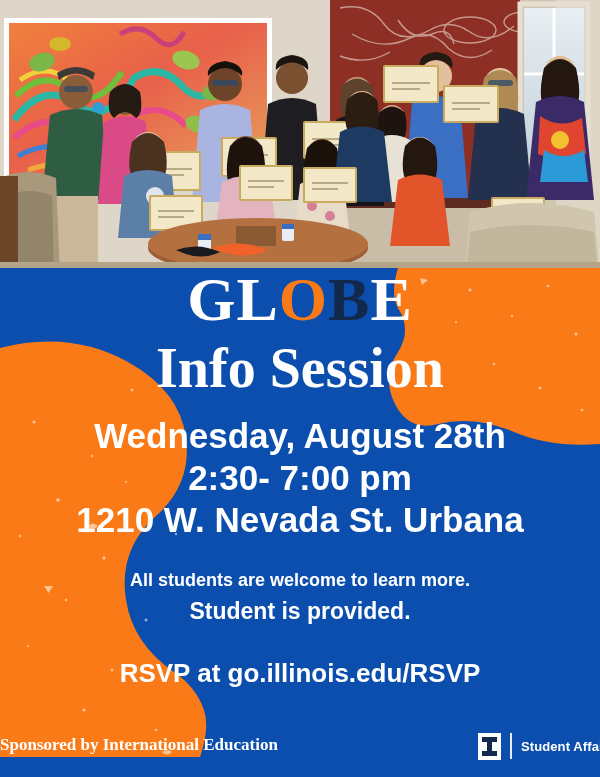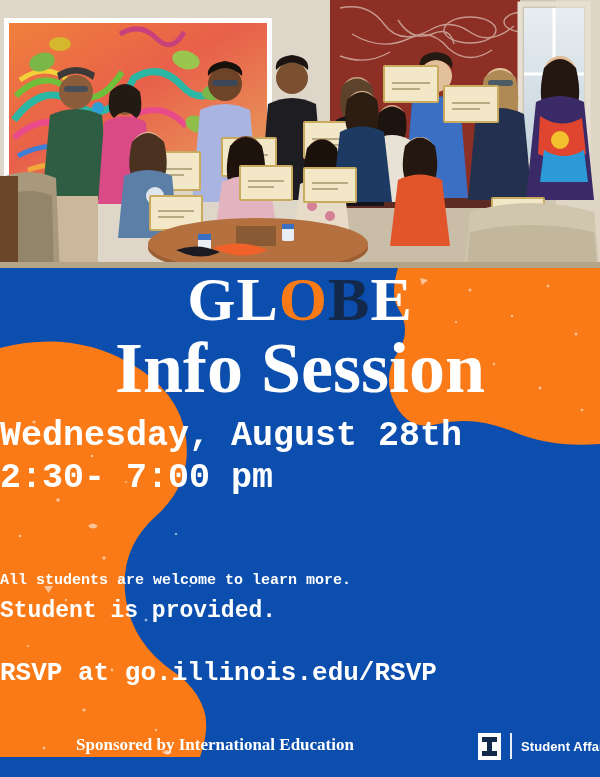--- a/index.html
+++ b/index.html
@@ -24,38 +24,38 @@
     position:absolute;top:0;left:0;width:600px;text-align:center;
     font-size:62px;line-height:62px;font-weight:700;letter-spacing:1px;
     font-family:"Liberation Serif",serif;
   }
   .t-globe .w{color:#ffffff;}
   .t-globe .o{color:#f97a16;}
   .t-globe .n{color:#13294b;}
 
   .t-info{
     position:absolute;top:62px;left:0;width:600px;text-align:center;
-    font-size:72px;line-height:76px;font-weight:700;color:#ffffff;
+    font-size:56px;line-height:76px;font-weight:700;color:#ffffff;
     font-family:"Liberation Serif",serif;letter-spacing:0px;
   }
 
   .t-line{
-    position:absolute;left:0;width:600px;color:#ffffff;
-    font-weight:700;font-family:Liberation Mono, monospace;
+    position:absolute;left:0;width:600px;text-align:center;color:#ffffff;
+    font-weight:700;font-family:Liberation Sans, sans-serif;
   }
   .t-date{top:147px;font-size:35px;line-height:42px;}
   .t-time{top:189px;font-size:35px;line-height:42px;}
   .t-place{top:231px;font-size:35px;line-height:42px;}
 
-  .t-welcome{top:297px;font-size:15px;line-height:31px;}
+  .t-welcome{top:297px;font-size:18px;line-height:31px;}
   .t-dinner{top:328px;font-size:23px;line-height:31px;}
   .t-rsvp{top:389px;font-size:26px;line-height:32px;}
 
   .t-sponsor{
-    position:absolute;top:466px;left:0;width:430px;text-align:center;
+    position:absolute;top:466px;left:0;width:430px;
     color:#ffffff;font-size:17px;line-height:22px;font-weight:700;
     font-family:"Liberation Serif",serif;
   }
 
   
   .logo{position:absolute;left:478px;top:463px;display:flex;align-items:center;height:30px;}
   .logo-i{
     width:23px;height:27px;background:#ffffff;display:flex;
     align-items:center;justify-content:center;
   }
@@ -307,20 +307,21 @@
   <div class="textlayer">
 
     <div class="t-globe">
       <span class="w">G</span><span class="w">L</span><span class="o">O</span><span class="n">B</span><span class="w">E</span>
     </div>
 
     <div class="t-info">Info Session</div>
 
     <div class="t-line t-date">Wednesday, August 28th</div>
     <div class="t-line t-time">2:30- 7:00 pm</div>
+    <div class="t-line t-place">1210 W. Nevada St. Urbana</div>
 
     <div class="t-line t-welcome">All students are welcome to learn more.</div>
     <div class="t-line t-dinner">Student is provided.</div>
 
     <div class="t-line t-rsvp">RSVP at go.illinois.edu/RSVP</div>
 
     <div class="t-sponsor">Sponsored by International Education</div>
 
     <div class="logo">
       <span class="logo-i">

